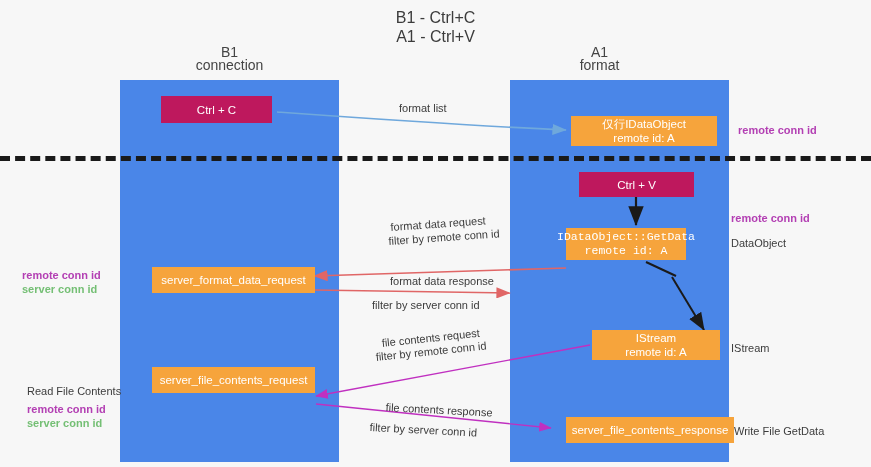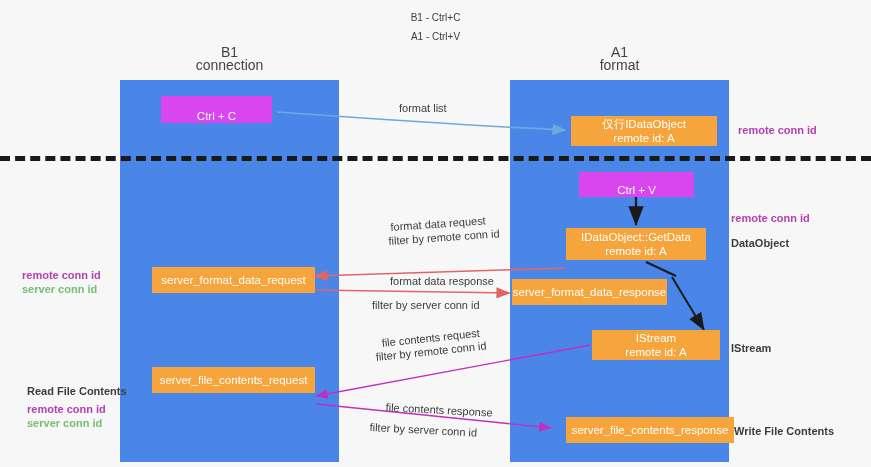--- a/index.html
+++ b/index.html
@@ -12,46 +12,46 @@
   #stage{position:absolute;left:0;top:0;width:871px;height:467px;}
   svg#wires{position:absolute;left:0;top:0;width:871px;height:467px;pointer-events:none;}
 
   .lane{position:absolute;background:#4a86e8;}
   .lane-title{position:absolute;text-align:center;font-size:14px;line-height:13px;color:#444;}
 
   .node{position:absolute;box-sizing:border-box;display:flex;flex-direction:column;
         align-items:center;justify-content:center;color:#ffffff;font-size:11.5px;
         line-height:14px;text-align:center;}
   .node.orange{background:#f6a43c;}
-  .node.green{background:#d946ef;justify-content:flex-end;}
+  .node.green{background:#be185d;}
 
   .lbl{position:absolute;font-size:11px;line-height:14px;white-space:nowrap;color:#3c3c3c;}
   .lbl.m{color:#b33fb3;font-weight:bold;}
   .lbl.g{color:#74bf74;font-weight:bold;}
-  .lbl.plain{color:#3c3c3c;font-weight:bold;}
+  .lbl.plain{color:#3c3c3c;font-weight:normal;}
   .lbl.rot{transform-origin:left top;}
-  .title{position:absolute;width:871px;text-align:center;font-size:10px;line-height:19px;color:#3c3c3c;}
+  .title{position:absolute;width:871px;text-align:center;font-size:16px;line-height:19px;color:#3c3c3c;}
   .two{display:block;}
   .dash{position:absolute;left:0;top:156px;width:871px;height:0;border-top:5px dashed #1a1a1a;}
 </style>
 </head>
 <body>
 
 <div id="stage">
 
   <div class="title" style="top:8px;">
     <span class="two">B1 - Ctrl+C</span>
     <span class="two">A1 - Ctrl+V</span>
   </div>
 
   <div class="lane-title" style="left:120px;top:46px;width:219px;">
     <span class="two">B1</span>
     <span class="two">connection</span>
   </div>
-  <div class="lane-title" style="left:510px;top:46px;width:219px;">
+  <div class="lane-title" style="left:490px;top:46px;width:219px;">
     <span class="two">A1</span>
     <span class="two">format</span>
   </div>
 
   <div class="lane" style="left:120px;top:80px;width:219px;height:382px;"></div>
   <div class="lane" style="left:510px;top:80px;width:219px;height:382px;"></div>
 
   <svg id="wires" viewBox="0 0 871 467">
     <defs>
       <marker id="ah-blue" markerWidth="9" markerHeight="7" refX="8.5" refY="3.5" orient="auto">
@@ -93,32 +93,29 @@
 
   <div class="node orange" style="left:571px;top:116px;width:146px;height:30px;">
     <span>仅行IDataObject</span>
     <span>remote id: A</span>
   </div>
 
   <div class="node green" style="left:579px;top:172px;width:115px;height:25px;">
     <span>Ctrl + V</span>
   </div>
 
-  <div class="node orange" style="left:566px;top:228px;width:140px;height:32px;">
+  <div class="node orange" style="left:566px;top:228px;width:120px;height:32px;font-family:Liberation Mono, monospace;">
     <span>IDataObject::GetData</span>
     <span>remote id: A</span>
   </div>
 
   <div class="node orange" style="left:152px;top:267px;width:163px;height:26px;">
     <span>server_format_data_request</span>
   </div>
 
-  <div class="node orange" style="left:512px;top:279px;width:155px;height:26px;">
-    <span>server_format_data_response</span>
-  </div>
 
   <div class="node orange" style="left:592px;top:330px;width:128px;height:30px;">
     <span>IStream</span>
     <span>remote id: A</span>
   </div>
 
   <div class="node orange" style="left:152px;top:367px;width:163px;height:26px;">
     <span>server_file_contents_request</span>
   </div>
 
@@ -145,21 +142,21 @@
 
   <div class="lbl rot" style="left:386px;top:400px;transform:rotate(3deg);">file contents response</div>
   <div class="lbl rot" style="left:370px;top:420px;transform:rotate(3deg);">
     <span class="plain">filter by </span><span class="m">server conn id</span>
   </div>
 
   <div class="lbl m" style="left:738px;top:123px;">remote conn id</div>
   <div class="lbl m" style="left:731px;top:211px;">remote conn id</div>
   <div class="lbl plain" style="left:731px;top:236px;">DataObject</div>
   <div class="lbl plain" style="left:731px;top:341px;">IStream</div>
-  <div class="lbl plain" style="left:734px;top:424px;">Write File Contents</div>
+  <div class="lbl plain" style="left:734px;top:424px;">Write File GetData</div>
 
   <div class="lbl m" style="left:22px;top:268px;">remote conn id</div>
   <div class="lbl g" style="left:22px;top:282px;">server conn id</div>
 
   <div class="lbl plain" style="left:27px;top:384px;">Read File Contents</div>
   <div class="lbl m" style="left:27px;top:402px;">remote conn id</div>
   <div class="lbl g" style="left:27px;top:416px;">server conn id</div>
 
 </div>
 

